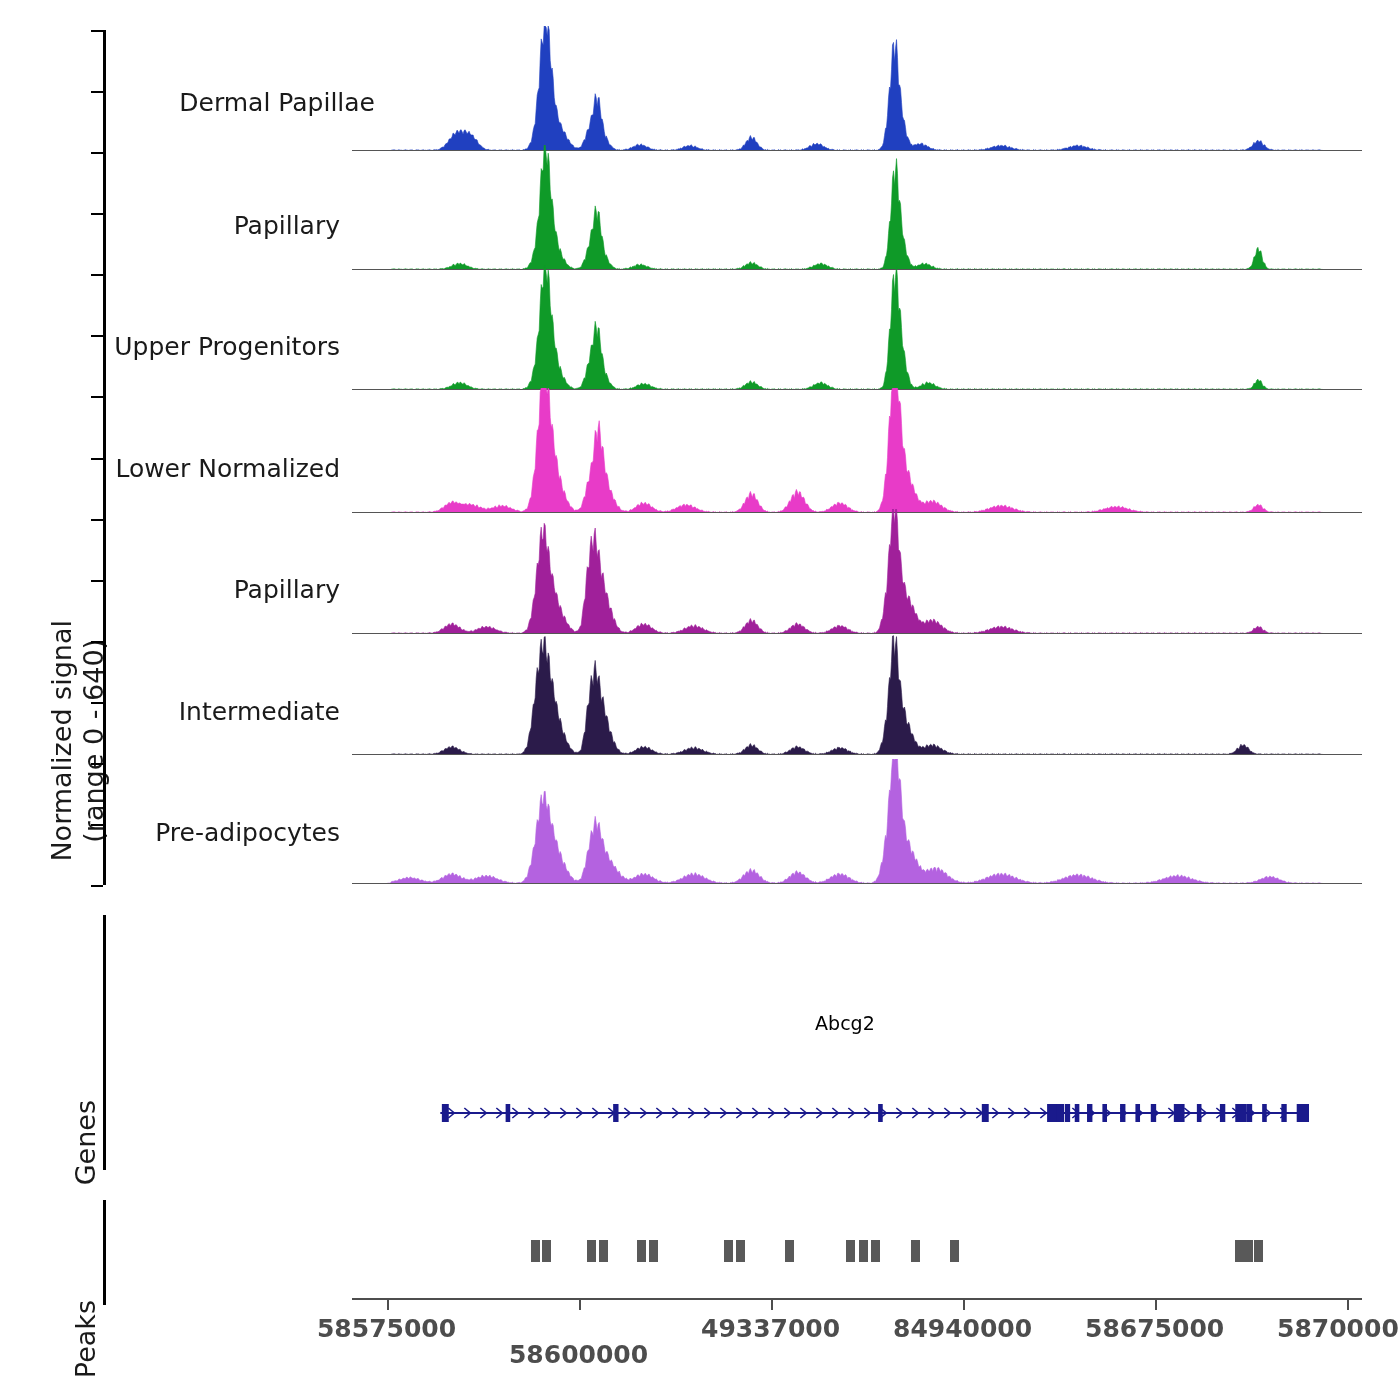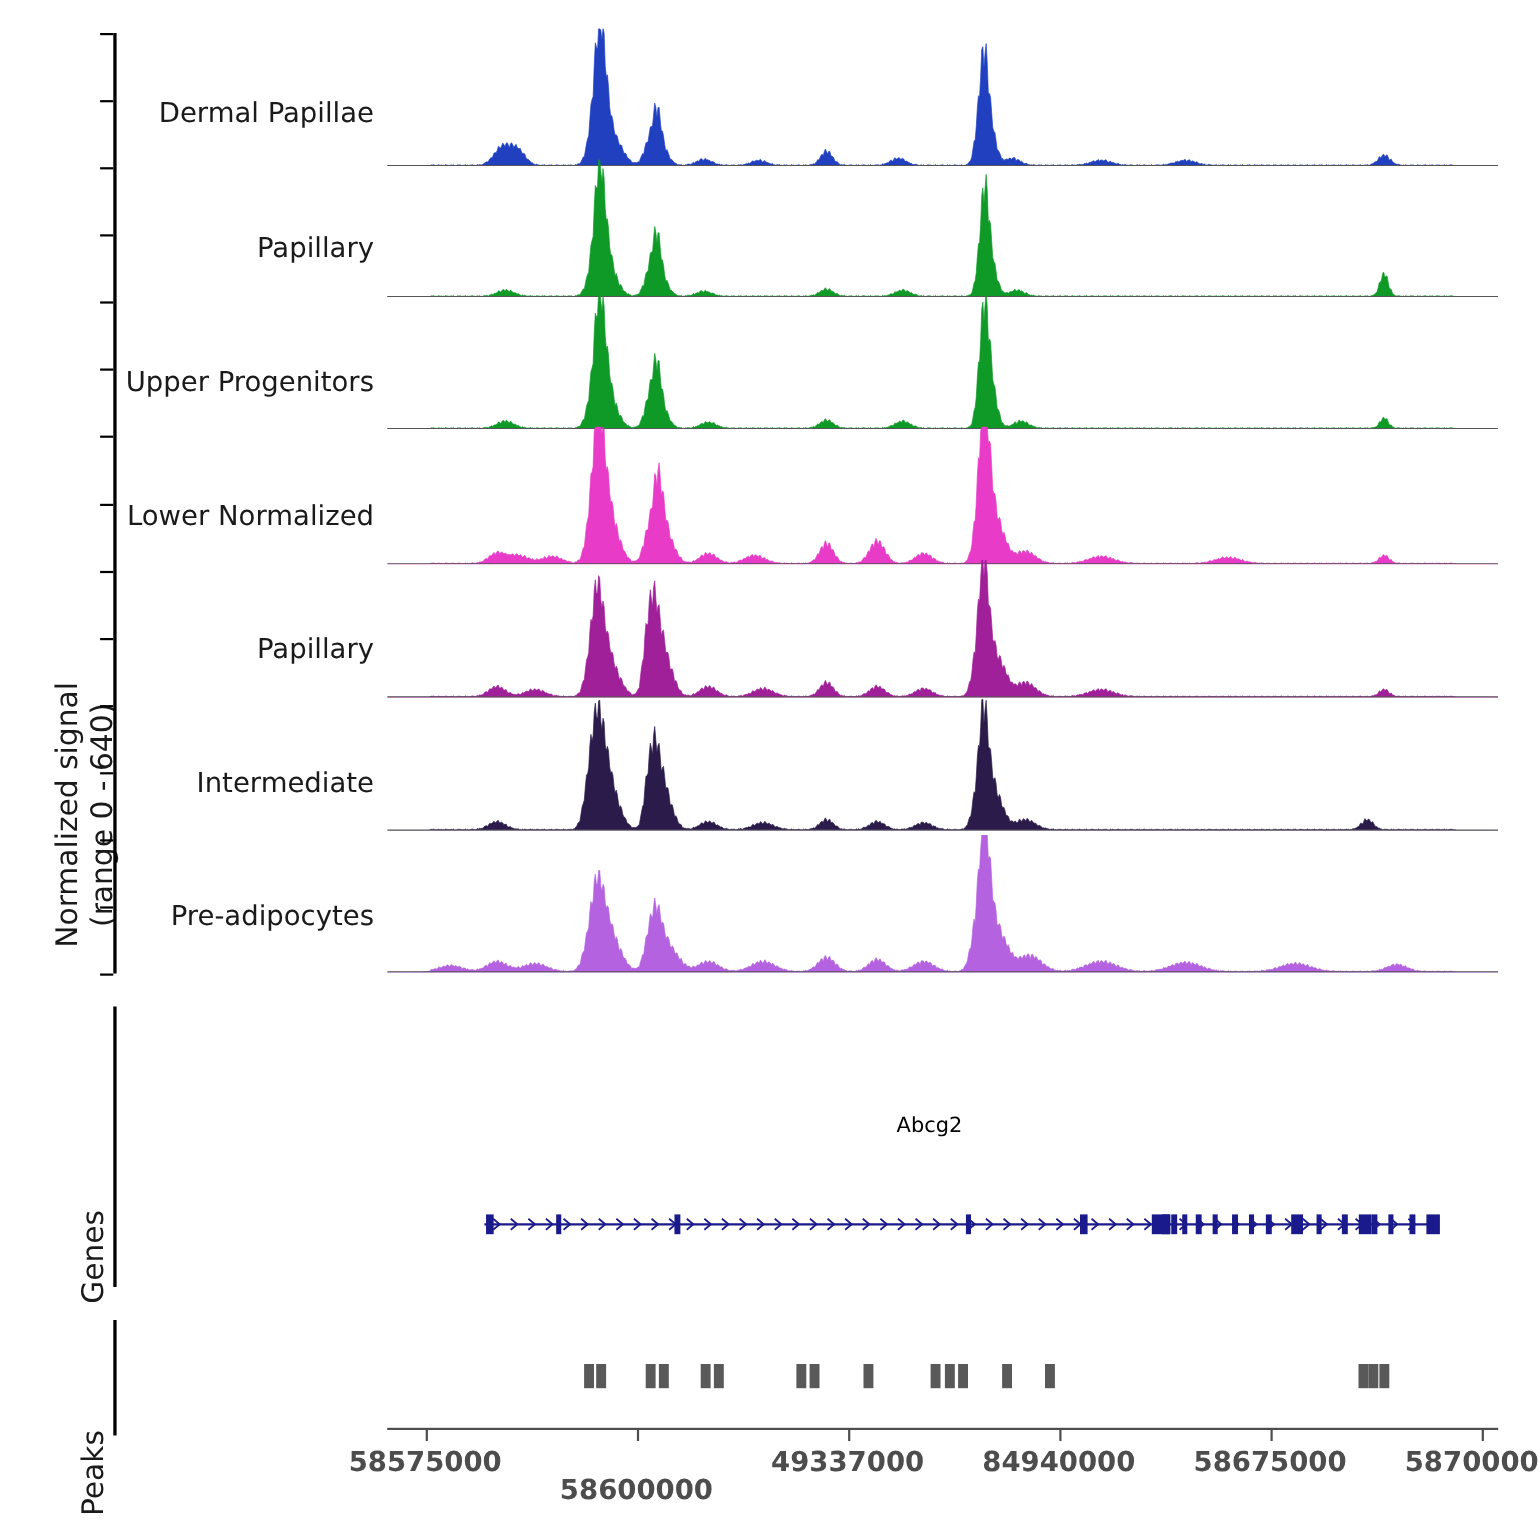--- a/index.html
+++ b/index.html
@@ -121,21 +121,21 @@
       <div class="tick" style="left: 91px; top: 518.571px;"></div>
       <div class="tick" style="left: 91px; top: 579.643px;"></div>
       <div class="tick" style="left: 91px; top: 640.714px;"></div>
       <div class="tick" style="left: 91px; top: 701.786px;"></div>
       <div class="tick" style="left: 91px; top: 762.857px;"></div>
       <div class="tick" style="left: 91px; top: 823.929px;"></div>
       <div class="tick" style="left: 91px; top: 885px;"></div>
     </div>
 
   <div id="tracks">
-      <div class="track-label" style="left: 0px; width: 340px; top: 88px;">Dermal Papillae</div>
+      <div class="track-label" style="left: 0px; width: 340px; top: 88px; padding-left: 35px;">Dermal Papillae</div>
       <svg width="1010" height="125" class="track-svg" style="left: 352px; top: 26px;">
         <path d="M 0 125 L 0.0 125.0 L 1.0 125.0 L 2.0 125.0 L 3.0 125.0 L 4.0 125.0 L 5.0 125.0 L 6.0 125.0 L 7.0 125.0 L 8.0 125.0 L 9.0 125.0 L 10.0 125.0 L 11.0 125.0 L 12.0 125.0 L 13.0 125.0 L 14.0 125.0 L 15.0 125.0 L 16.0 125.0 L 17.0 125.0 L 18.0 125.0 L 19.0 125.0 L 20.0 125.0 L 21.0 125.0 L 22.0 125.0 L 23.0 125.0 L 24.0 125.0 L 25.0 125.0 L 26.0 125.0 L 27.0 125.0 L 28.0 125.0 L 29.0 125.0 L 30.0 125.0 L 31.0 125.0 L 32.0 125.0 L 33.0 125.0 L 34.0 125.0 L 35.0 125.0 L 36.0 125.0 L 37.0 125.0 L 38.0 125.0 L 39.0 124.5 L 40.0 123.9 L 41.0 124.0 L 42.0 123.8 L 43.0 124.0 L 44.0 124.4 L 45.0 124.3 L 46.0 124.3 L 47.0 123.6 L 48.0 124.5 L 49.0 123.9 L 50.0 124.5 L 51.1 124.3 L 52.1 124.3 L 53.1 123.7 L 54.1 124.0 L 55.1 124.1 L 56.1 124.4 L 57.1 124.4 L 58.1 123.8 L 59.1 124.4 L 60.1 123.6 L 61.1 124.6 L 62.1 124.5 L 63.1 124.5 L 64.1 123.8 L 65.1 124.1 L 66.1 123.8 L 67.1 124.2 L 68.1 124.5 L 69.1 124.2 L 70.1 124.3 L 71.1 123.6 L 72.1 124.5 L 73.1 124.0 L 74.1 124.6 L 75.1 124.1 L 76.1 124.2 L 77.1 123.7 L 78.1 124.0 L 79.1 124.2 L 80.1 124.6 L 81.1 124.2 L 82.1 123.6 L 83.1 124.1 L 84.1 123.5 L 85.1 124.0 L 86.1 123.7 L 87.1 123.4 L 88.1 122.4 L 89.1 122.0 L 90.1 121.1 L 91.1 121.3 L 92.1 120.7 L 93.1 118.5 L 94.1 117.6 L 95.1 117.3 L 96.1 116.1 L 97.1 113.1 L 98.1 112.8 L 99.1 112.8 L 100.1 110.5 L 101.1 107.0 L 102.1 107.9 L 103.1 108.7 L 104.1 106.5 L 105.1 104.1 L 106.1 105.4 L 107.1 107.3 L 108.1 104.3 L 109.1 103.7 L 110.1 105.8 L 111.1 108.3 L 112.1 104.6 L 113.1 103.8 L 114.1 105.7 L 115.1 108.1 L 116.1 106.5 L 117.1 105.2 L 118.1 107.8 L 119.1 109.0 L 120.1 109.0 L 121.1 109.0 L 122.1 112.2 L 123.1 113.5 L 124.1 113.5 L 125.1 113.9 L 126.1 117.1 L 127.1 118.8 L 128.1 118.7 L 129.1 119.7 L 130.1 120.7 L 131.1 121.9 L 132.1 121.9 L 133.1 123.2 L 134.1 123.4 L 135.1 123.8 L 136.1 123.1 L 137.1 123.9 L 138.1 123.9 L 139.1 124.4 L 140.1 124.3 L 141.1 123.9 L 142.1 124.1 L 143.1 123.7 L 144.1 124.4 L 145.1 124.5 L 146.1 124.6 L 147.1 123.8 L 148.1 124.3 L 149.1 123.7 L 150.1 124.3 L 151.1 124.5 L 152.2 124.3 L 153.2 124.1 L 154.2 123.7 L 155.2 124.2 L 156.2 124.0 L 157.2 124.6 L 158.2 124.1 L 159.2 124.5 L 160.2 123.6 L 161.2 124.2 L 162.2 124.1 L 163.2 124.6 L 164.2 124.2 L 165.2 123.9 L 166.2 124.1 L 167.2 123.8 L 168.2 124.4 L 169.2 124.6 L 170.2 124.6 L 171.2 123.4 L 172.2 123.9 L 173.2 122.9 L 174.2 122.9 L 175.2 122.8 L 176.2 121.1 L 177.2 118.9 L 178.2 116.8 L 179.2 116.5 L 180.2 110.6 L 181.2 104.3 L 182.2 100.1 L 183.2 97.7 L 184.2 82.7 L 185.2 69.1 L 186.2 64.4 L 187.2 61.8 L 188.2 33.5 L 189.2 12.9 L 190.2 16.5 L 191.2 19.0 L 192.2 0.0 L 193.2 0.0 L 194.2 1.5 L 195.2 9.8 L 196.2 0.0 L 197.2 4.0 L 198.2 34.3 L 199.2 43.8 L 200.2 42.0 L 201.2 52.6 L 202.2 71.3 L 203.2 79.0 L 204.2 79.3 L 205.2 83.8 L 206.2 92.0 L 207.2 96.8 L 208.2 96.4 L 209.2 97.9 L 210.2 102.6 L 211.2 106.2 L 212.2 105.7 L 213.2 106.3 L 214.2 110.1 L 215.2 113.4 L 216.2 113.2 L 217.2 113.9 L 218.2 116.9 L 219.2 118.1 L 220.2 118.7 L 221.2 119.3 L 222.2 121.4 L 223.2 121.7 L 224.2 121.7 L 225.2 121.8 L 226.2 122.0 L 227.2 121.7 L 228.2 121.1 L 229.2 121.0 L 230.2 118.0 L 231.2 115.8 L 232.2 113.6 L 233.2 114.3 L 234.2 108.3 L 235.2 103.9 L 236.2 103.5 L 237.2 102.5 L 238.2 95.5 L 239.2 89.4 L 240.2 89.1 L 241.2 88.6 L 242.2 77.9 L 243.2 67.7 L 244.2 71.8 L 245.2 80.4 L 246.2 71.8 L 247.2 71.5 L 248.2 83.2 L 249.2 93.1 L 250.2 93.1 L 251.2 97.4 L 252.2 105.3 L 253.3 111.4 L 254.3 109.9 L 255.3 112.5 L 256.3 115.3 L 257.3 118.7 L 258.3 118.7 L 259.3 119.7 L 260.3 121.0 L 261.3 121.9 L 262.3 122.4 L 263.3 123.1 L 264.3 124.0 L 265.3 123.6 L 266.3 124.1 L 267.3 123.4 L 268.3 124.4 L 269.3 124.1 L 270.3 124.3 L 271.3 123.7 L 272.3 123.7 L 273.3 123.2 L 274.3 123.1 L 275.3 123.4 L 276.3 123.3 L 277.3 122.6 L 278.3 121.4 L 279.3 122.3 L 280.3 121.1 L 281.3 120.7 L 282.3 120.2 L 283.3 120.8 L 284.3 119.0 L 285.3 118.2 L 286.3 118.7 L 287.3 120.1 L 288.3 118.7 L 289.3 117.8 L 290.3 119.5 L 291.3 119.3 L 292.3 119.6 L 293.3 119.9 L 294.3 121.3 L 295.3 120.9 L 296.3 121.0 L 297.3 121.5 L 298.3 122.7 L 299.3 123.0 L 300.3 123.0 L 301.3 123.4 L 302.3 123.1 L 303.3 124.0 L 304.3 123.6 L 305.3 124.3 L 306.3 124.1 L 307.3 124.1 L 308.3 123.6 L 309.3 124.0 L 310.3 124.2 L 311.3 124.5 L 312.3 124.4 L 313.3 123.8 L 314.3 124.3 L 315.3 123.7 L 316.3 124.5 L 317.3 124.5 L 318.3 124.4 L 319.3 123.7 L 320.3 123.9 L 321.3 123.6 L 322.3 123.9 L 323.3 124.1 L 324.3 123.4 L 325.3 123.4 L 326.3 122.7 L 327.3 123.0 L 328.3 122.1 L 329.3 122.6 L 330.3 121.9 L 331.3 121.1 L 332.3 120.1 L 333.3 120.9 L 334.3 120.5 L 335.3 119.8 L 336.3 119.6 L 337.3 120.2 L 338.3 119.6 L 339.3 118.7 L 340.3 120.3 L 341.3 121.2 L 342.3 120.5 L 343.3 119.9 L 344.3 121.4 L 345.3 121.6 L 346.3 121.9 L 347.3 122.5 L 348.3 122.8 L 349.3 123.0 L 350.3 122.6 L 351.3 123.7 L 352.3 123.8 L 353.3 124.2 L 354.4 123.6 L 355.4 124.1 L 356.4 123.6 L 357.4 124.1 L 358.4 124.3 L 359.4 124.4 L 360.4 124.2 L 361.4 123.7 L 362.4 124.2 L 363.4 123.8 L 364.4 124.6 L 365.4 124.3 L 366.4 124.5 L 367.4 123.6 L 368.4 124.2 L 369.4 124.0 L 370.4 124.4 L 371.4 124.4 L 372.4 124.0 L 373.4 124.1 L 374.4 123.7 L 375.4 124.4 L 376.4 124.4 L 377.4 124.6 L 378.4 123.8 L 379.4 124.3 L 380.4 123.7 L 381.4 124.2 L 382.4 124.4 L 383.4 124.2 L 384.4 123.8 L 385.4 123.4 L 386.4 123.5 L 387.4 122.8 L 388.4 123.1 L 389.4 122.2 L 390.4 121.0 L 391.4 119.0 L 392.4 119.6 L 393.4 117.4 L 394.4 115.2 L 395.4 114.2 L 396.4 115.6 L 397.4 111.7 L 398.4 109.5 L 399.4 112.0 L 400.4 114.0 L 401.4 111.6 L 402.4 111.6 L 403.4 115.6 L 404.4 116.1 L 405.4 116.7 L 406.4 118.7 L 407.4 120.8 L 408.4 120.9 L 409.4 121.2 L 410.4 122.6 L 411.4 123.3 L 412.4 123.9 L 413.4 123.6 L 414.4 124.3 L 415.4 123.4 L 416.4 124.2 L 417.4 124.2 L 418.4 124.6 L 419.4 124.2 L 420.4 123.9 L 421.4 124.0 L 422.4 123.8 L 423.4 124.4 L 424.4 124.5 L 425.4 124.5 L 426.4 123.6 L 427.4 124.4 L 428.4 123.8 L 429.4 124.4 L 430.4 124.5 L 431.4 124.2 L 432.4 123.9 L 433.4 123.7 L 434.4 124.2 L 435.4 124.2 L 436.4 124.5 L 437.4 123.9 L 438.4 124.5 L 439.4 123.6 L 440.4 124.4 L 441.4 124.3 L 442.4 124.5 L 443.4 124.0 L 444.4 123.8 L 445.4 123.9 L 446.4 123.7 L 447.4 124.2 L 448.4 124.0 L 449.4 123.9 L 450.4 122.7 L 451.4 123.5 L 452.4 122.7 L 453.4 122.6 L 454.4 122.0 L 455.5 121.9 L 456.5 120.9 L 457.5 119.6 L 458.5 119.8 L 459.5 120.7 L 460.5 119.1 L 461.5 117.3 L 462.5 118.6 L 463.5 118.5 L 464.5 117.6 L 465.5 117.3 L 466.5 118.7 L 467.5 118.6 L 468.5 117.8 L 469.5 118.5 L 470.5 120.3 L 471.5 120.7 L 472.5 120.4 L 473.5 121.5 L 474.5 121.8 L 475.5 122.5 L 476.5 122.3 L 477.5 123.4 L 478.5 123.5 L 479.5 123.4 L 480.5 123.3 L 481.5 123.6 L 482.5 124.1 L 483.5 124.4 L 484.5 124.3 L 485.5 123.7 L 486.5 124.5 L 487.5 123.7 L 488.5 124.5 L 489.5 124.6 L 490.5 124.4 L 491.5 123.8 L 492.5 123.9 L 493.5 124.0 L 494.5 124.2 L 495.5 124.6 L 496.5 124.1 L 497.5 124.4 L 498.5 123.6 L 499.5 124.5 L 500.5 124.1 L 501.5 124.6 L 502.5 124.1 L 503.5 124.1 L 504.5 123.8 L 505.5 124.0 L 506.5 124.3 L 507.5 124.5 L 508.5 124.4 L 509.5 123.7 L 510.5 124.5 L 511.5 123.8 L 512.5 124.5 L 513.5 124.4 L 514.5 124.3 L 515.5 123.8 L 516.5 123.9 L 517.5 124.0 L 518.5 124.3 L 519.5 124.5 L 520.5 124.0 L 521.5 124.4 L 522.5 123.6 L 523.5 124.6 L 524.5 124.3 L 525.5 124.3 L 526.5 123.5 L 527.5 123.3 L 528.5 122.0 L 529.5 120.8 L 530.5 119.6 L 531.5 116.4 L 532.5 109.5 L 533.5 102.5 L 534.5 101.2 L 535.5 89.3 L 536.5 71.9 L 537.5 61.0 L 538.5 62.4 L 539.5 43.8 L 540.5 19.0 L 541.5 16.4 L 542.5 35.8 L 543.5 22.7 L 544.5 13.6 L 545.5 31.4 L 546.5 59.0 L 547.5 58.9 L 548.5 62.4 L 549.5 76.3 L 550.5 90.2 L 551.5 93.3 L 552.5 94.6 L 553.5 101.7 L 554.5 110.2 L 555.6 110.8 L 556.6 112.7 L 557.6 115.1 L 558.6 118.3 L 559.6 118.1 L 560.6 119.9 L 561.6 119.0 L 562.6 118.7 L 563.6 118.6 L 564.6 119.1 L 565.6 117.7 L 566.6 117.8 L 567.6 118.8 L 568.6 117.7 L 569.6 117.2 L 570.6 117.3 L 571.6 120.1 L 572.6 119.2 L 573.6 119.0 L 574.6 119.5 L 575.6 121.1 L 576.6 120.5 L 577.6 121.3 L 578.6 122.6 L 579.6 122.6 L 580.6 122.7 L 581.6 122.5 L 582.6 123.8 L 583.6 123.6 L 584.6 124.1 L 585.6 123.7 L 586.6 124.1 L 587.6 123.5 L 588.6 124.0 L 589.6 124.2 L 590.6 124.5 L 591.6 124.2 L 592.6 123.7 L 593.6 124.2 L 594.6 123.8 L 595.6 124.6 L 596.6 124.4 L 597.6 124.5 L 598.6 123.7 L 599.6 124.2 L 600.6 123.9 L 601.6 124.4 L 602.6 124.5 L 603.6 124.0 L 604.6 124.1 L 605.6 123.6 L 606.6 124.4 L 607.6 124.3 L 608.6 124.6 L 609.6 123.9 L 610.6 124.3 L 611.6 123.7 L 612.6 124.2 L 613.6 124.4 L 614.6 124.4 L 615.6 124.1 L 616.6 123.7 L 617.6 124.2 L 618.6 123.9 L 619.6 124.6 L 620.6 124.2 L 621.6 124.4 L 622.6 123.5 L 623.6 124.1 L 624.6 123.9 L 625.6 124.3 L 626.6 124.1 L 627.6 123.6 L 628.6 123.7 L 629.6 123.2 L 630.6 123.7 L 631.6 123.6 L 632.6 123.8 L 633.6 122.6 L 634.6 122.8 L 635.6 122.1 L 636.6 122.8 L 637.6 122.2 L 638.6 121.6 L 639.6 121.5 L 640.6 121.0 L 641.6 120.5 L 642.6 120.1 L 643.6 121.3 L 644.6 120.2 L 645.6 119.7 L 646.6 119.0 L 647.6 120.8 L 648.6 119.4 L 649.6 119.4 L 650.6 119.8 L 651.6 120.3 L 652.6 119.4 L 653.6 119.3 L 654.6 121.0 L 655.6 121.4 L 656.7 120.9 L 657.7 120.5 L 658.7 122.2 L 659.7 121.4 L 660.7 122.0 L 661.7 122.7 L 662.7 123.0 L 663.7 122.6 L 664.7 122.5 L 665.7 123.3 L 666.7 123.5 L 667.7 123.9 L 668.7 123.5 L 669.7 124.2 L 670.7 123.3 L 671.7 124.1 L 672.7 124.0 L 673.7 124.4 L 674.7 124.0 L 675.7 123.8 L 676.7 123.9 L 677.7 123.9 L 678.7 124.5 L 679.7 124.4 L 680.7 124.5 L 681.7 123.6 L 682.7 124.4 L 683.7 123.8 L 684.7 124.5 L 685.7 124.4 L 686.7 124.2 L 687.7 123.9 L 688.7 123.8 L 689.7 124.2 L 690.7 124.3 L 691.7 124.5 L 692.7 123.9 L 693.7 124.6 L 694.7 123.6 L 695.7 124.4 L 696.7 124.3 L 697.7 124.4 L 698.7 123.9 L 699.7 123.8 L 700.7 123.9 L 701.7 123.8 L 702.7 124.3 L 703.7 124.0 L 704.7 124.2 L 705.7 123.1 L 706.7 123.9 L 707.7 123.3 L 708.7 123.8 L 709.7 123.2 L 710.7 122.8 L 711.7 122.6 L 712.7 122.2 L 713.7 122.1 L 714.7 122.1 L 715.7 122.5 L 716.7 120.9 L 717.7 121.0 L 718.7 120.3 L 719.7 121.4 L 720.7 120.3 L 721.7 119.8 L 722.7 119.9 L 723.7 119.9 L 724.7 118.9 L 725.7 119.2 L 726.7 120.8 L 727.7 119.8 L 728.7 119.5 L 729.7 119.2 L 730.7 121.5 L 731.7 120.2 L 732.7 120.7 L 733.7 121.1 L 734.7 121.7 L 735.7 121.0 L 736.7 121.4 L 737.7 122.5 L 738.7 123.0 L 739.7 122.8 L 740.7 122.4 L 741.7 123.7 L 742.7 122.9 L 743.7 123.7 L 744.7 124.0 L 745.7 124.0 L 746.7 123.4 L 747.7 123.6 L 748.7 123.8 L 749.7 124.1 L 750.7 124.4 L 751.7 123.9 L 752.7 124.3 L 753.7 123.5 L 754.7 124.6 L 755.7 124.2 L 756.7 124.5 L 757.8 124.0 L 758.8 124.1 L 759.8 123.8 L 760.8 124.0 L 761.8 124.4 L 762.8 124.4 L 763.8 124.3 L 764.8 123.6 L 765.8 124.5 L 766.8 123.8 L 767.8 124.5 L 768.8 124.4 L 769.8 124.3 L 770.8 123.7 L 771.8 124.0 L 772.8 124.1 L 773.8 124.4 L 774.8 124.5 L 775.8 123.9 L 776.8 124.3 L 777.8 123.6 L 778.8 124.6 L 779.8 124.3 L 780.8 124.5 L 781.8 123.9 L 782.8 124.1 L 783.8 123.8 L 784.8 124.1 L 785.8 124.5 L 786.8 124.3 L 787.8 124.3 L 788.8 123.6 L 789.8 124.4 L 790.8 123.9 L 791.8 124.6 L 792.8 124.2 L 793.8 124.3 L 794.8 123.7 L 795.8 124.0 L 796.8 124.1 L 797.8 124.5 L 798.8 124.4 L 799.8 123.8 L 800.8 124.3 L 801.8 123.7 L 802.8 124.6 L 803.8 124.5 L 804.8 124.5 L 805.8 123.8 L 806.8 124.1 L 807.8 123.8 L 808.8 124.2 L 809.8 124.5 L 810.8 124.2 L 811.8 124.2 L 812.8 123.6 L 813.8 124.4 L 814.8 124.0 L 815.8 124.6 L 816.8 124.1 L 817.8 124.3 L 818.8 123.7 L 819.8 124.1 L 820.8 124.2 L 821.8 124.6 L 822.8 124.3 L 823.8 123.8 L 824.8 124.2 L 825.8 123.7 L 826.8 124.5 L 827.8 124.5 L 828.8 124.5 L 829.8 123.7 L 830.8 124.2 L 831.8 123.9 L 832.8 124.3 L 833.8 124.5 L 834.8 124.1 L 835.8 124.1 L 836.8 123.6 L 837.8 124.4 L 838.8 124.2 L 839.8 124.6 L 840.8 124.0 L 841.8 124.3 L 842.8 123.6 L 843.8 124.2 L 844.8 124.3 L 845.8 124.5 L 846.8 124.2 L 847.8 123.7 L 848.8 124.2 L 849.8 123.8 L 850.8 124.5 L 851.8 124.4 L 852.8 124.5 L 853.8 123.6 L 854.8 124.2 L 855.8 123.9 L 856.8 124.4 L 857.8 124.4 L 858.9 124.0 L 859.9 124.1 L 860.9 123.7 L 861.9 124.4 L 862.9 124.3 L 863.9 124.6 L 864.9 123.8 L 865.9 124.4 L 866.9 123.7 L 867.9 124.3 L 868.9 124.4 L 869.9 124.4 L 870.9 124.1 L 871.9 123.7 L 872.9 124.2 L 873.9 124.0 L 874.9 124.6 L 875.9 124.2 L 876.9 124.5 L 877.9 123.6 L 878.9 124.3 L 879.9 124.0 L 880.9 124.5 L 881.9 124.3 L 882.9 124.0 L 883.9 124.0 L 884.9 123.7 L 885.9 124.4 L 886.9 124.5 L 887.9 124.6 L 888.9 123.7 L 889.9 124.3 L 890.9 123.5 L 891.9 124.1 L 892.9 124.2 L 893.9 123.6 L 894.9 123.0 L 895.9 122.6 L 896.9 122.2 L 897.9 121.1 L 898.9 121.1 L 899.9 120.5 L 900.9 118.7 L 901.9 116.3 L 902.9 117.4 L 903.9 116.8 L 904.9 114.8 L 905.9 114.2 L 906.9 116.2 L 907.9 115.6 L 908.9 114.6 L 909.9 116.8 L 910.9 119.6 L 911.9 119.1 L 912.9 118.8 L 913.9 121.1 L 914.9 121.7 L 915.9 122.4 L 916.9 123.0 L 917.9 123.4 L 918.9 123.4 L 919.9 123.3 L 920.9 123.9 L 921.9 124.1 L 922.9 124.5 L 923.9 123.9 L 924.9 124.6 L 925.9 123.6 L 926.9 124.4 L 927.9 124.3 L 928.9 124.5 L 929.9 124.0 L 930.9 123.9 L 931.9 124.0 L 932.9 123.9 L 933.9 124.5 L 934.9 124.4 L 935.9 124.5 L 936.9 123.6 L 937.9 124.5 L 938.9 123.9 L 939.9 124.5 L 940.9 124.4 L 941.9 124.2 L 942.9 123.9 L 943.9 123.8 L 944.9 124.2 L 945.9 124.4 L 946.9 124.5 L 947.9 123.8 L 948.9 124.5 L 949.9 123.6 L 950.9 124.4 L 951.9 124.4 L 952.9 124.4 L 953.9 123.9 L 954.9 123.9 L 955.9 124.0 L 956.9 124.0 L 957.9 124.5 L 958.9 124.2 L 960.0 124.4 L 961.0 123.6 L 962.0 124.5 L 963.0 124.0 L 964.0 124.5 L 965.0 124.2 L 966.0 124.1 L 967.0 123.8 L 968.0 123.9 L 969.0 124.3 L 970.0 124.5 L 971.0 124.4 L 972.0 125.0 L 973.0 125.0 L 974.0 125.0 L 975.0 125.0 L 976.0 125.0 L 977.0 125.0 L 978.0 125.0 L 979.0 125.0 L 980.0 125.0 L 981.0 125.0 L 982.0 125.0 L 983.0 125.0 L 984.0 125.0 L 985.0 125.0 L 986.0 125.0 L 987.0 125.0 L 988.0 125.0 L 989.0 125.0 L 990.0 125.0 L 991.0 125.0 L 992.0 125.0 L 993.0 125.0 L 994.0 125.0 L 995.0 125.0 L 996.0 125.0 L 997.0 125.0 L 998.0 125.0 L 999.0 125.0 L 1000.0 125.0 L 1001.0 125.0 L 1002.0 125.0 L 1003.0 125.0 L 1004.0 125.0 L 1005.0 125.0 L 1006.0 125.0 L 1007.0 125.0 L 1008.0 125.0 L 1009.0 125.0 L 1010.0 125.0 L 1010 125 Z" fill="#2040c0" stroke="#2040c0" stroke-width="0.6"></path>
         <line x1="0" x2="1010" y1="124.5" y2="124.5" stroke="#555" stroke-width="1"></line>
       </svg>
       <div class="track-label" style="left: 0px; width: 340px; top: 211px;">Papillary</div>
       <svg width="1010" height="125" class="track-svg" style="left: 352px; top: 145px;">
         <path d="M 0 125 L 0.0 125.0 L 1.0 125.0 L 2.0 125.0 L 3.0 125.0 L 4.0 125.0 L 5.0 125.0 L 6.0 125.0 L 7.0 125.0 L 8.0 125.0 L 9.0 125.0 L 10.0 125.0 L 11.0 125.0 L 12.0 125.0 L 13.0 125.0 L 14.0 125.0 L 15.0 125.0 L 16.0 125.0 L 17.0 125.0 L 18.0 125.0 L 19.0 125.0 L 20.0 125.0 L 21.0 125.0 L 22.0 125.0 L 23.0 125.0 L 24.0 125.0 L 25.0 125.0 L 26.0 125.0 L 27.0 125.0 L 28.0 125.0 L 29.0 125.0 L 30.0 125.0 L 31.0 125.0 L 32.0 125.0 L 33.0 125.0 L 34.0 125.0 L 35.0 125.0 L 36.0 125.0 L 37.0 125.0 L 38.0 125.0 L 39.0 124.5 L 40.0 123.9 L 41.0 124.0 L 42.0 123.8 L 43.0 124.0 L 44.0 124.4 L 45.0 124.3 L 46.0 124.3 L 47.0 123.6 L 48.0 124.5 L 49.0 123.9 L 50.0 124.5 L 51.1 124.3 L 52.1 124.3 L 53.1 123.7 L 54.1 124.0 L 55.1 124.1 L 56.1 124.4 L 57.1 124.4 L 58.1 123.8 L 59.1 124.4 L 60.1 123.6 L 61.1 124.6 L 62.1 124.5 L 63.1 124.5 L 64.1 123.8 L 65.1 124.1 L 66.1 123.8 L 67.1 124.2 L 68.1 124.5 L 69.1 124.2 L 70.1 124.3 L 71.1 123.6 L 72.1 124.5 L 73.1 124.0 L 74.1 124.6 L 75.1 124.1 L 76.1 124.2 L 77.1 123.7 L 78.1 124.0 L 79.1 124.2 L 80.1 124.6 L 81.1 124.3 L 82.1 123.8 L 83.1 124.3 L 84.1 123.7 L 85.1 124.5 L 86.1 124.4 L 87.1 124.3 L 88.1 123.6 L 89.1 123.8 L 90.1 123.4 L 91.1 123.7 L 92.1 124.0 L 93.1 123.1 L 94.1 122.9 L 95.1 122.2 L 96.1 122.9 L 97.1 121.8 L 98.1 121.7 L 99.1 121.4 L 100.1 121.0 L 101.1 119.3 L 102.1 119.6 L 103.1 120.7 L 104.1 119.4 L 105.1 118.3 L 106.1 118.3 L 107.1 119.8 L 108.1 118.0 L 109.1 118.6 L 110.1 119.6 L 111.1 120.1 L 112.1 118.6 L 113.1 119.5 L 114.1 120.7 L 115.1 121.1 L 116.1 121.1 L 117.1 121.4 L 118.1 122.5 L 119.1 121.8 L 120.1 122.8 L 121.1 123.2 L 122.1 123.8 L 123.1 123.1 L 124.1 123.7 L 125.1 123.3 L 126.1 123.9 L 127.1 124.2 L 128.1 124.2 L 129.1 124.1 L 130.1 123.6 L 131.1 124.2 L 132.1 123.9 L 133.1 124.6 L 134.1 124.2 L 135.1 124.5 L 136.1 123.6 L 137.1 124.2 L 138.1 124.0 L 139.1 124.5 L 140.1 124.3 L 141.1 123.9 L 142.1 124.1 L 143.1 123.7 L 144.1 124.4 L 145.1 124.5 L 146.1 124.6 L 147.1 123.8 L 148.1 124.3 L 149.1 123.7 L 150.1 124.3 L 151.1 124.5 L 152.2 124.3 L 153.2 124.1 L 154.2 123.7 L 155.2 124.2 L 156.2 124.0 L 157.2 124.6 L 158.2 124.1 L 159.2 124.5 L 160.2 123.6 L 161.2 124.2 L 162.2 124.1 L 163.2 124.6 L 164.2 124.2 L 165.2 123.9 L 166.2 124.1 L 167.2 123.8 L 168.2 124.4 L 169.2 124.6 L 170.2 124.6 L 171.2 123.4 L 172.2 123.9 L 173.2 122.9 L 174.2 123.0 L 175.2 122.9 L 176.2 121.3 L 177.2 119.3 L 178.2 117.7 L 179.2 117.7 L 180.2 112.5 L 181.2 107.4 L 182.2 104.4 L 183.2 102.4 L 184.2 89.1 L 185.2 77.9 L 186.2 73.7 L 187.2 70.1 L 188.2 43.1 L 189.2 23.6 L 190.2 25.9 L 191.2 25.1 L 192.2 0.0 L 193.2 0.0 L 194.2 11.0 L 195.2 20.4 L 196.2 8.2 L 197.2 17.1 L 198.2 44.8 L 199.2 55.1 L 200.2 53.9 L 201.2 62.6 L 202.2 78.9 L 203.2 86.5 L 204.2 86.6 L 205.2 91.5 L 206.2 99.7 L 207.2 106.0 L 208.2 103.6 L 209.2 106.8 L 210.2 111.7 L 211.2 114.5 L 212.2 113.6 L 213.2 115.2 L 214.2 118.3 L 215.2 119.4 L 216.2 120.1 L 217.2 120.9 L 218.2 122.6 L 219.2 121.8 L 220.2 122.9 L 221.2 123.0 L 222.2 124.0 L 223.2 123.8 L 224.2 123.5 L 225.2 123.3 L 226.2 123.0 L 227.2 122.9 L 228.2 122.3 L 229.2 121.9 L 230.2 119.1 L 231.2 117.1 L 232.2 114.5 L 233.2 115.2 L 234.2 108.9 L 235.2 103.6 L 236.2 102.1 L 237.2 101.3 L 238.2 92.6 L 239.2 84.9 L 240.2 84.2 L 241.2 84.1 L 242.2 71.7 L 243.2 60.9 L 244.2 66.1 L 245.2 75.7 L 246.2 66.5 L 247.2 67.0 L 248.2 80.3 L 249.2 90.9 L 250.2 91.2 L 251.2 96.1 L 252.2 104.6 L 253.3 111.0 L 254.3 109.7 L 255.3 112.3 L 256.3 115.2 L 257.3 118.6 L 258.3 118.7 L 259.3 119.7 L 260.3 121.0 L 261.3 121.9 L 262.3 122.4 L 263.3 123.1 L 264.3 124.0 L 265.3 123.6 L 266.3 124.1 L 267.3 123.4 L 268.3 124.4 L 269.3 124.1 L 270.3 124.3 L 271.3 123.7 L 272.3 123.8 L 273.3 123.3 L 274.3 123.3 L 275.3 123.6 L 276.3 123.5 L 277.3 122.9 L 278.3 121.8 L 279.3 122.7 L 280.3 121.6 L 281.3 121.4 L 282.3 120.9 L 283.3 121.4 L 284.3 119.8 L 285.3 119.2 L 286.3 119.6 L 287.3 120.8 L 288.3 119.6 L 289.3 118.8 L 290.3 120.3 L 291.3 120.0 L 292.3 120.4 L 293.3 120.6 L 294.3 121.9 L 295.3 121.4 L 296.3 121.5 L 297.3 121.9 L 298.3 122.9 L 299.3 123.2 L 300.3 123.2 L 301.3 123.6 L 302.3 123.2 L 303.3 124.0 L 304.3 123.6 L 305.3 124.4 L 306.3 124.1 L 307.3 124.2 L 308.3 123.6 L 309.3 124.0 L 310.3 124.2 L 311.3 124.5 L 312.3 124.4 L 313.3 123.8 L 314.3 124.3 L 315.3 123.7 L 316.3 124.6 L 317.3 124.5 L 318.3 124.5 L 319.3 123.8 L 320.3 124.1 L 321.3 123.8 L 322.3 124.2 L 323.3 124.6 L 324.3 124.2 L 325.3 124.2 L 326.3 123.6 L 327.3 124.4 L 328.3 124.1 L 329.3 124.6 L 330.3 124.1 L 331.3 124.3 L 332.3 123.7 L 333.3 124.1 L 334.3 124.2 L 335.3 124.5 L 336.3 124.3 L 337.3 123.7 L 338.3 124.3 L 339.3 123.7 L 340.3 124.6 L 341.3 124.5 L 342.3 124.5 L 343.3 123.7 L 344.3 124.1 L 345.3 123.9 L 346.3 124.3 L 347.3 124.5 L 348.3 124.1 L 349.3 124.2 L 350.3 123.6 L 351.3 124.4 L 352.3 124.2 L 353.3 124.6 L 354.4 123.9 L 355.4 124.3 L 356.4 123.7 L 357.4 124.2 L 358.4 124.3 L 359.4 124.4 L 360.4 124.2 L 361.4 123.7 L 362.4 124.2 L 363.4 123.8 L 364.4 124.6 L 365.4 124.3 L 366.4 124.5 L 367.4 123.6 L 368.4 124.2 L 369.4 124.0 L 370.4 124.4 L 371.4 124.4 L 372.4 124.0 L 373.4 124.1 L 374.4 123.7 L 375.4 124.4 L 376.4 124.4 L 377.4 124.6 L 378.4 123.8 L 379.4 124.3 L 380.4 123.6 L 381.4 124.2 L 382.4 124.3 L 383.4 124.1 L 384.4 123.8 L 385.4 123.3 L 386.4 123.5 L 387.4 122.9 L 388.4 123.4 L 389.4 122.7 L 390.4 122.1 L 391.4 120.6 L 392.4 121.4 L 393.4 120.2 L 394.4 119.3 L 395.4 118.9 L 396.4 119.6 L 397.4 117.8 L 398.4 116.6 L 399.4 118.2 L 400.4 119.2 L 401.4 118.0 L 402.4 117.4 L 403.4 119.7 L 404.4 119.5 L 405.4 119.9 L 406.4 121.0 L 407.4 122.0 L 408.4 121.9 L 409.4 121.8 L 410.4 122.9 L 411.4 123.4 L 412.4 123.9 L 413.4 123.5 L 414.4 124.2 L 415.4 123.4 L 416.4 124.1 L 417.4 124.1 L 418.4 124.5 L 419.4 124.2 L 420.4 123.9 L 421.4 124.0 L 422.4 123.8 L 423.4 124.4 L 424.4 124.5 L 425.4 124.5 L 426.4 123.6 L 427.4 124.4 L 428.4 123.8 L 429.4 124.4 L 430.4 124.5 L 431.4 124.2 L 432.4 123.9 L 433.4 123.7 L 434.4 124.2 L 435.4 124.2 L 436.4 124.5 L 437.4 123.9 L 438.4 124.5 L 439.4 123.6 L 440.4 124.4 L 441.4 124.3 L 442.4 124.5 L 443.4 124.0 L 444.4 123.9 L 445.4 124.0 L 446.4 123.9 L 447.4 124.4 L 448.4 124.3 L 449.4 124.4 L 450.4 123.4 L 451.4 124.2 L 452.4 123.6 L 453.4 124.0 L 454.4 123.6 L 455.5 123.2 L 456.5 122.9 L 457.5 122.1 L 458.5 122.1 L 459.5 122.3 L 460.5 122.0 L 461.5 120.2 L 462.5 120.6 L 463.5 120.2 L 464.5 119.9 L 465.5 118.8 L 466.5 119.0 L 467.5 119.8 L 468.5 118.1 L 469.5 117.9 L 470.5 119.0 L 471.5 120.3 L 472.5 119.1 L 473.5 119.8 L 474.5 120.2 L 475.5 121.4 L 476.5 120.8 L 477.5 122.0 L 478.5 122.6 L 479.5 122.5 L 480.5 122.4 L 481.5 122.9 L 482.5 123.7 L 483.5 124.0 L 484.5 124.0 L 485.5 123.5 L 486.5 124.4 L 487.5 123.5 L 488.5 124.4 L 489.5 124.5 L 490.5 124.4 L 491.5 123.8 L 492.5 123.9 L 493.5 124.0 L 494.5 124.2 L 495.5 124.6 L 496.5 124.1 L 497.5 124.4 L 498.5 123.6 L 499.5 124.5 L 500.5 124.1 L 501.5 124.6 L 502.5 124.1 L 503.5 124.1 L 504.5 123.8 L 505.5 124.0 L 506.5 124.3 L 507.5 124.5 L 508.5 124.4 L 509.5 123.7 L 510.5 124.5 L 511.5 123.8 L 512.5 124.5 L 513.5 124.4 L 514.5 124.3 L 515.5 123.8 L 516.5 123.9 L 517.5 124.0 L 518.5 124.3 L 519.5 124.5 L 520.5 124.0 L 521.5 124.4 L 522.5 123.6 L 523.5 124.6 L 524.5 124.3 L 525.5 124.5 L 526.5 123.9 L 527.5 123.9 L 528.5 123.3 L 529.5 122.9 L 530.5 122.7 L 531.5 121.1 L 532.5 117.3 L 533.5 112.2 L 534.5 110.2 L 535.5 102.8 L 536.5 88.5 L 537.5 76.7 L 538.5 75.5 L 539.5 58.9 L 540.5 33.2 L 541.5 25.8 L 542.5 40.3 L 543.5 26.7 L 544.5 13.6 L 545.5 28.3 L 546.5 57.3 L 547.5 55.3 L 548.5 58.7 L 549.5 74.1 L 550.5 89.0 L 551.5 92.8 L 552.5 94.4 L 553.5 101.5 L 554.5 110.0 L 555.6 110.7 L 556.6 112.8 L 557.6 115.6 L 558.6 119.7 L 559.6 119.3 L 560.6 120.9 L 561.6 121.2 L 562.6 121.3 L 563.6 120.6 L 564.6 121.5 L 565.6 120.6 L 566.6 120.1 L 567.6 120.0 L 568.6 119.8 L 569.6 118.8 L 570.6 117.8 L 571.6 119.6 L 572.6 119.6 L 573.6 118.5 L 574.6 118.2 L 575.6 120.1 L 576.6 119.4 L 577.6 119.7 L 578.6 120.9 L 579.6 121.8 L 580.6 121.4 L 581.6 121.1 L 582.6 122.7 L 583.6 122.9 L 584.6 123.4 L 585.6 123.1 L 586.6 123.7 L 587.6 123.2 L 588.6 123.8 L 589.6 124.0 L 590.6 124.4 L 591.6 124.1 L 592.6 123.7 L 593.6 124.2 L 594.6 123.8 L 595.6 124.6 L 596.6 124.4 L 597.6 124.5 L 598.6 123.7 L 599.6 124.2 L 600.6 123.9 L 601.6 124.4 L 602.6 124.5 L 603.6 124.0 L 604.6 124.1 L 605.6 123.6 L 606.6 124.4 L 607.6 124.3 L 608.6 124.6 L 609.6 123.9 L 610.6 124.3 L 611.6 123.7 L 612.6 124.2 L 613.6 124.4 L 614.6 124.4 L 615.6 124.1 L 616.6 123.7 L 617.6 124.2 L 618.6 123.9 L 619.6 124.6 L 620.6 124.3 L 621.6 124.5 L 622.6 123.6 L 623.6 124.2 L 624.6 124.0 L 625.6 124.5 L 626.6 124.3 L 627.6 124.0 L 628.6 124.1 L 629.6 123.7 L 630.6 124.4 L 631.6 124.4 L 632.6 124.6 L 633.6 123.8 L 634.6 124.3 L 635.6 123.7 L 636.6 124.3 L 637.6 124.5 L 638.6 124.3 L 639.6 124.1 L 640.6 123.7 L 641.6 124.2 L 642.6 124.0 L 643.6 124.6 L 644.6 124.1 L 645.6 124.5 L 646.6 123.6 L 647.6 124.3 L 648.6 124.1 L 649.6 124.6 L 650.6 124.2 L 651.6 123.9 L 652.6 124.0 L 653.6 123.8 L 654.6 124.4 L 655.6 124.6 L 656.7 124.6 L 657.7 123.7 L 658.7 124.4 L 659.7 123.8 L 660.7 124.4 L 661.7 124.5 L 662.7 124.2 L 663.7 124.0 L 664.7 123.7 L 665.7 124.2 L 666.7 124.2 L 667.7 124.6 L 668.7 124.0 L 669.7 124.5 L 670.7 123.6 L 671.7 124.3 L 672.7 124.2 L 673.7 124.5 L 674.7 124.1 L 675.7 123.9 L 676.7 124.0 L 677.7 123.9 L 678.7 124.5 L 679.7 124.4 L 680.7 124.5 L 681.7 123.6 L 682.7 124.4 L 683.7 123.8 L 684.7 124.5 L 685.7 124.4 L 686.7 124.2 L 687.7 123.9 L 688.7 123.8 L 689.7 124.2 L 690.7 124.3 L 691.7 124.5 L 692.7 123.9 L 693.7 124.6 L 694.7 123.6 L 695.7 124.4 L 696.7 124.3 L 697.7 124.4 L 698.7 124.0 L 699.7 123.9 L 700.7 124.0 L 701.7 124.0 L 702.7 124.5 L 703.7 124.3 L 704.7 124.5 L 705.7 123.6 L 706.7 124.5 L 707.7 123.9 L 708.7 124.5 L 709.7 124.3 L 710.7 124.1 L 711.7 123.8 L 712.7 123.8 L 713.7 124.2 L 714.7 124.5 L 715.7 124.5 L 716.7 123.8 L 717.7 124.5 L 718.7 123.6 L 719.7 124.5 L 720.7 124.5 L 721.7 124.4 L 722.7 123.9 L 723.7 123.9 L 724.7 124.0 L 725.7 124.1 L 726.7 124.6 L 727.7 124.1 L 728.7 124.4 L 729.7 123.6 L 730.7 124.5 L 731.7 124.1 L 732.7 124.6 L 733.7 124.1 L 734.7 124.1 L 735.7 123.8 L 736.7 123.9 L 737.7 124.3 L 738.7 124.6 L 739.7 124.4 L 740.7 123.7 L 741.7 124.5 L 742.7 123.7 L 743.7 124.5 L 744.7 124.5 L 745.7 124.3 L 746.7 123.8 L 747.7 123.9 L 748.7 124.0 L 749.7 124.2 L 750.7 124.5 L 751.7 124.0 L 752.7 124.4 L 753.7 123.6 L 754.7 124.6 L 755.7 124.2 L 756.7 124.5 L 757.8 124.0 L 758.8 124.1 L 759.8 123.8 L 760.8 124.0 L 761.8 124.4 L 762.8 124.4 L 763.8 124.3 L 764.8 123.6 L 765.8 124.5 L 766.8 123.8 L 767.8 124.5 L 768.8 124.4 L 769.8 124.3 L 770.8 123.7 L 771.8 124.0 L 772.8 124.1 L 773.8 124.4 L 774.8 124.5 L 775.8 123.9 L 776.8 124.3 L 777.8 123.6 L 778.8 124.6 L 779.8 124.3 L 780.8 124.5 L 781.8 123.9 L 782.8 124.1 L 783.8 123.8 L 784.8 124.1 L 785.8 124.5 L 786.8 124.3 L 787.8 124.3 L 788.8 123.6 L 789.8 124.4 L 790.8 123.9 L 791.8 124.6 L 792.8 124.2 L 793.8 124.3 L 794.8 123.7 L 795.8 124.0 L 796.8 124.1 L 797.8 124.5 L 798.8 124.4 L 799.8 123.8 L 800.8 124.3 L 801.8 123.7 L 802.8 124.6 L 803.8 124.5 L 804.8 124.5 L 805.8 123.8 L 806.8 124.1 L 807.8 123.8 L 808.8 124.2 L 809.8 124.5 L 810.8 124.2 L 811.8 124.2 L 812.8 123.6 L 813.8 124.4 L 814.8 124.0 L 815.8 124.6 L 816.8 124.1 L 817.8 124.3 L 818.8 123.7 L 819.8 124.1 L 820.8 124.2 L 821.8 124.6 L 822.8 124.3 L 823.8 123.8 L 824.8 124.2 L 825.8 123.7 L 826.8 124.5 L 827.8 124.5 L 828.8 124.5 L 829.8 123.7 L 830.8 124.2 L 831.8 123.9 L 832.8 124.3 L 833.8 124.5 L 834.8 124.1 L 835.8 124.1 L 836.8 123.6 L 837.8 124.4 L 838.8 124.2 L 839.8 124.6 L 840.8 124.0 L 841.8 124.3 L 842.8 123.6 L 843.8 124.2 L 844.8 124.3 L 845.8 124.5 L 846.8 124.2 L 847.8 123.7 L 848.8 124.2 L 849.8 123.8 L 850.8 124.5 L 851.8 124.4 L 852.8 124.5 L 853.8 123.6 L 854.8 124.2 L 855.8 123.9 L 856.8 124.4 L 857.8 124.4 L 858.9 124.0 L 859.9 124.1 L 860.9 123.7 L 861.9 124.4 L 862.9 124.3 L 863.9 124.6 L 864.9 123.8 L 865.9 124.4 L 866.9 123.7 L 867.9 124.3 L 868.9 124.4 L 869.9 124.4 L 870.9 124.1 L 871.9 123.7 L 872.9 124.2 L 873.9 124.0 L 874.9 124.6 L 875.9 124.2 L 876.9 124.5 L 877.9 123.6 L 878.9 124.3 L 879.9 124.0 L 880.9 124.5 L 881.9 124.3 L 882.9 124.0 L 883.9 124.0 L 884.9 123.7 L 885.9 124.4 L 886.9 124.5 L 887.9 124.6 L 888.9 123.7 L 889.9 124.4 L 890.9 123.7 L 891.9 124.3 L 892.9 124.5 L 893.9 124.2 L 894.9 123.7 L 895.9 123.3 L 896.9 123.2 L 897.9 122.0 L 898.9 121.5 L 899.9 120.1 L 900.9 116.6 L 901.9 111.9 L 902.9 111.7 L 903.9 109.6 L 904.9 103.8 L 905.9 102.3 L 906.9 106.9 L 907.9 106.3 L 908.9 105.8 L 909.9 110.8 L 910.9 116.9 L 911.9 117.4 L 912.9 118.4 L 913.9 121.6 L 914.9 122.4 L 915.9 123.5 L 916.9 124.0 L 917.9 124.0 L 918.9 123.9 L 919.9 123.8 L 920.9 124.2 L 921.9 124.2 L 922.9 124.5 L 923.9 123.9 L 924.9 124.6 L 925.9 123.6 L 926.9 124.4 L 927.9 124.3 L 928.9 124.5 L 929.9 124.0 L 930.9 123.9 L 931.9 124.0 L 932.9 123.9 L 933.9 124.5 L 934.9 124.4 L 935.9 124.5 L 936.9 123.6 L 937.9 124.5 L 938.9 123.9 L 939.9 124.5 L 940.9 124.4 L 941.9 124.2 L 942.9 123.9 L 943.9 123.8 L 944.9 124.2 L 945.9 124.4 L 946.9 124.5 L 947.9 123.8 L 948.9 124.5 L 949.9 123.6 L 950.9 124.4 L 951.9 124.4 L 952.9 124.4 L 953.9 123.9 L 954.9 123.9 L 955.9 124.0 L 956.9 124.0 L 957.9 124.5 L 958.9 124.2 L 960.0 124.4 L 961.0 123.6 L 962.0 124.5 L 963.0 124.0 L 964.0 124.5 L 965.0 124.2 L 966.0 124.1 L 967.0 123.8 L 968.0 123.9 L 969.0 124.3 L 970.0 124.5 L 971.0 124.4 L 972.0 125.0 L 973.0 125.0 L 974.0 125.0 L 975.0 125.0 L 976.0 125.0 L 977.0 125.0 L 978.0 125.0 L 979.0 125.0 L 980.0 125.0 L 981.0 125.0 L 982.0 125.0 L 983.0 125.0 L 984.0 125.0 L 985.0 125.0 L 986.0 125.0 L 987.0 125.0 L 988.0 125.0 L 989.0 125.0 L 990.0 125.0 L 991.0 125.0 L 992.0 125.0 L 993.0 125.0 L 994.0 125.0 L 995.0 125.0 L 996.0 125.0 L 997.0 125.0 L 998.0 125.0 L 999.0 125.0 L 1000.0 125.0 L 1001.0 125.0 L 1002.0 125.0 L 1003.0 125.0 L 1004.0 125.0 L 1005.0 125.0 L 1006.0 125.0 L 1007.0 125.0 L 1008.0 125.0 L 1009.0 125.0 L 1010.0 125.0 L 1010 125 Z" fill="#0f9a28" stroke="#0f9a28" stroke-width="0.6"></path>
         <line x1="0" x2="1010" y1="124.5" y2="124.5" stroke="#555" stroke-width="1"></line>
       </svg>
       <div class="track-label" style="left: 0px; width: 340px; top: 332px;">Upper Progenitors</div>

